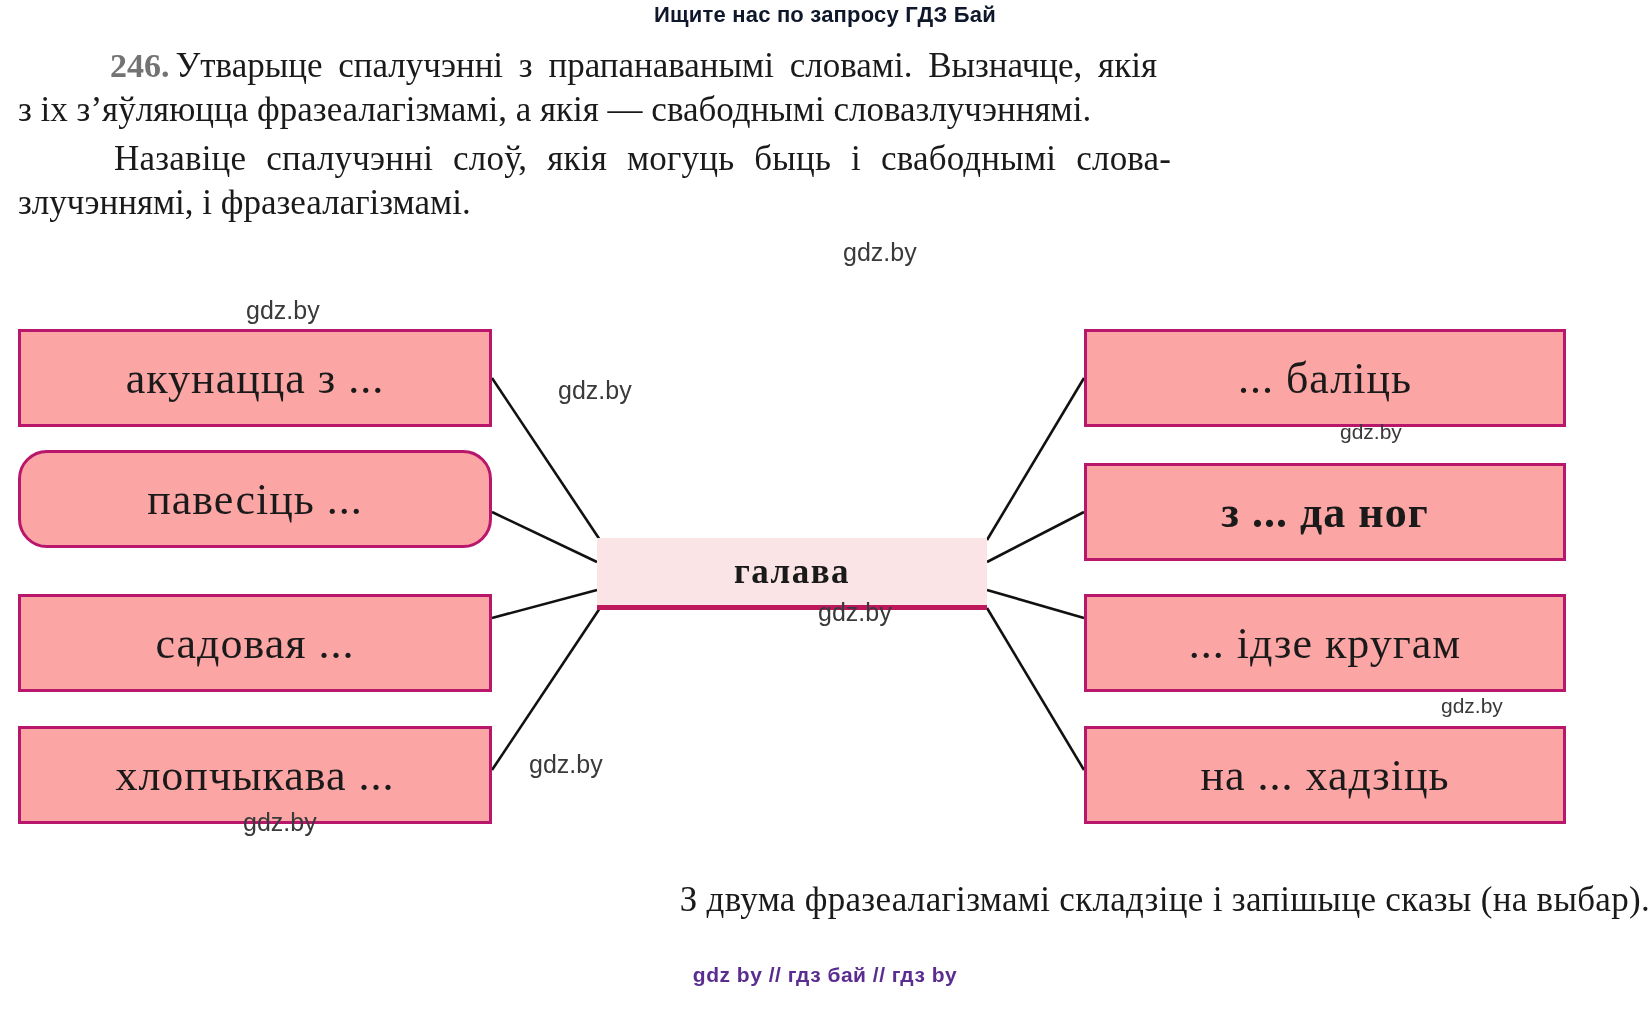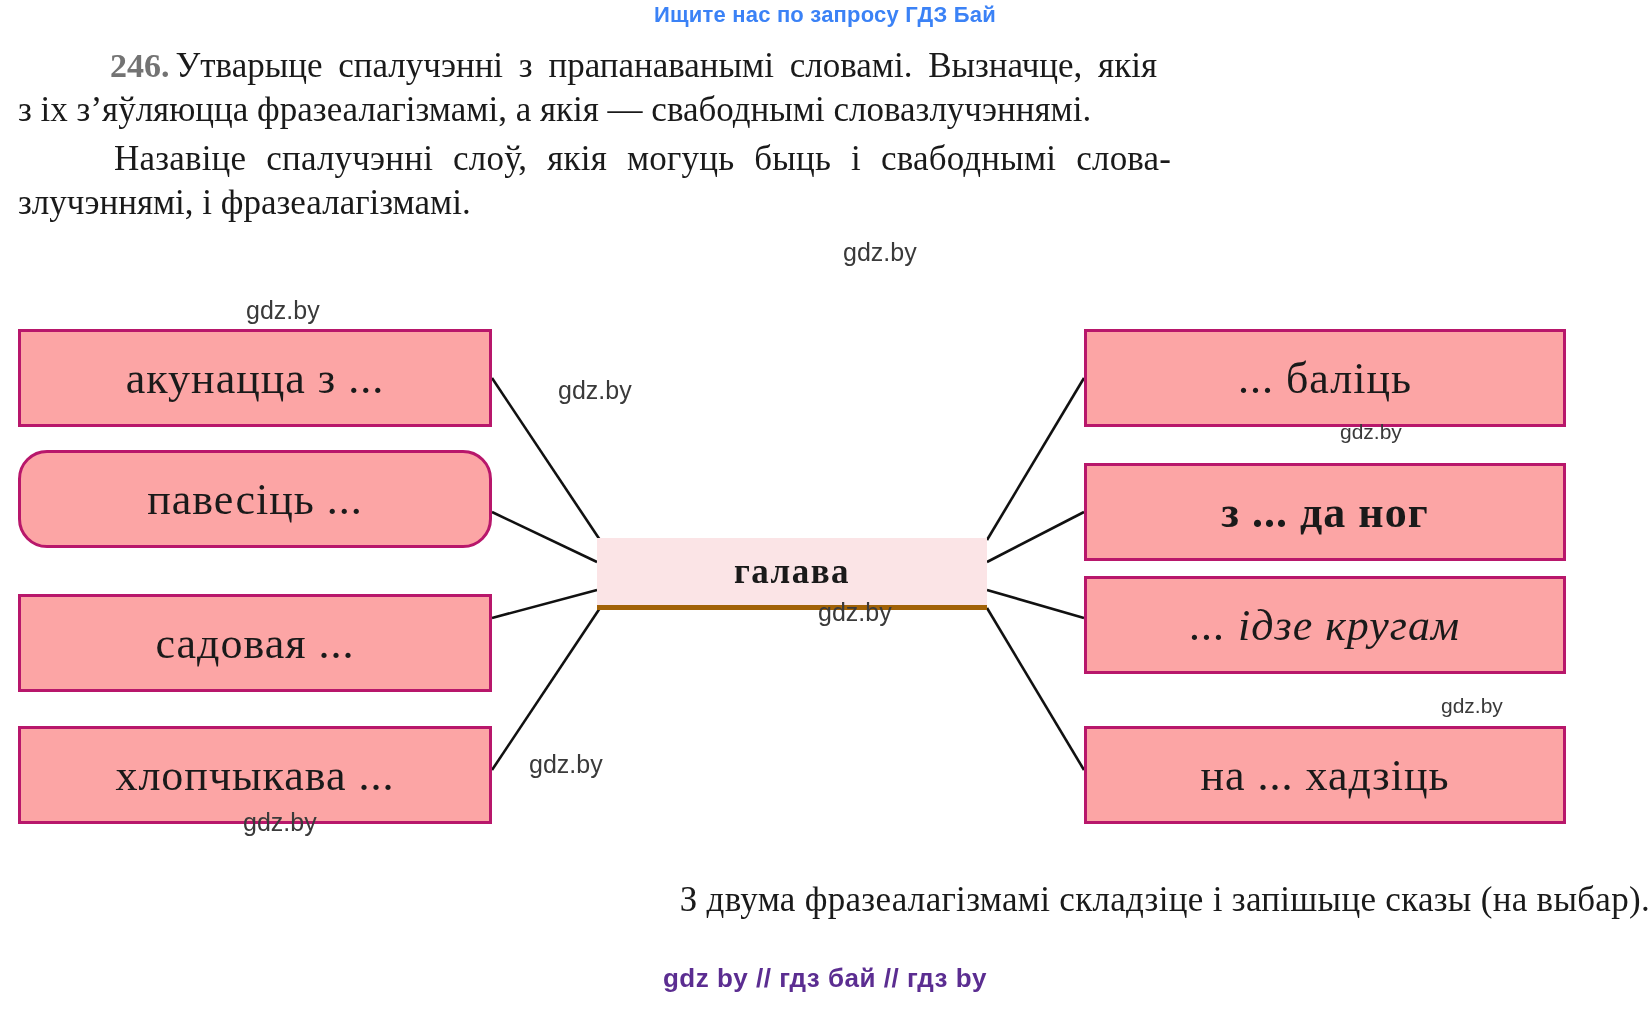--- a/index.html
+++ b/index.html
@@ -20,21 +20,21 @@
   
   .promo-banner {
     position: absolute;
     top: 2px;
     left: 0;
     width: 1650px;
     text-align: center;
     font-family: "Liberation Sans", sans-serif;
     font-weight: bold;
     font-size: 22px;
-    color: #3b82f6;
+    color: #0f172a;
     letter-spacing: 0.2px;
   }
 
   
   .exercise {
     position: absolute;
     top: 44px;
     left: 18px;
     width: 1614px;
     font-size: 35px;
@@ -93,33 +93,33 @@
   .node.left  { left: 18px;  width: 474px; height: 98px; }
   .node.right { left: 1084px; width: 482px; height: 98px; }
 
   .n-l1 { top: 29px; }
   .n-l2 { top: 150px; border-radius: 29px; }
   .n-l3 { top: 294px; }
   .n-l4 { top: 426px; }
 
   .n-r1 { top: 29px; }
   .n-r2 { top: 163px; font-weight: bold; }
-  .n-r3 { top: 276px; font-style: italic; }
+  .n-r3 { top: 294px; }
   .n-r4 { top: 426px; }
 
   .center-node {
     position: absolute;
     left: 597px;
     top: 238px;
     width: 390px;
     height: 72px;
     box-sizing: border-box;
     background: #fbe4e6;
     border: none;
-    border-bottom: 5px solid #a16207;
+    border-bottom: 5px solid #be185d;
     display: flex;
     align-items: center;
     justify-content: center;
     font-size: 35px;
     font-weight: bold;
     letter-spacing: 1.5px;
   }
 
   
   .final-line {
@@ -133,21 +133,21 @@
   }
 
   
   .footer {
     position: absolute;
     top: 963px;
     left: 0;
     width: 1650px;
     text-align: center;
     font-family: "Liberation Sans", sans-serif;
-    font-size: 26px;
+    font-size: 21px;
     font-weight: bold;
     color: #5b2d91;
     letter-spacing: 0.5px;
   }
 
   
   .wm {
     position: absolute;
     font-family: "Liberation Sans", sans-serif;
     font-size: 25px;

